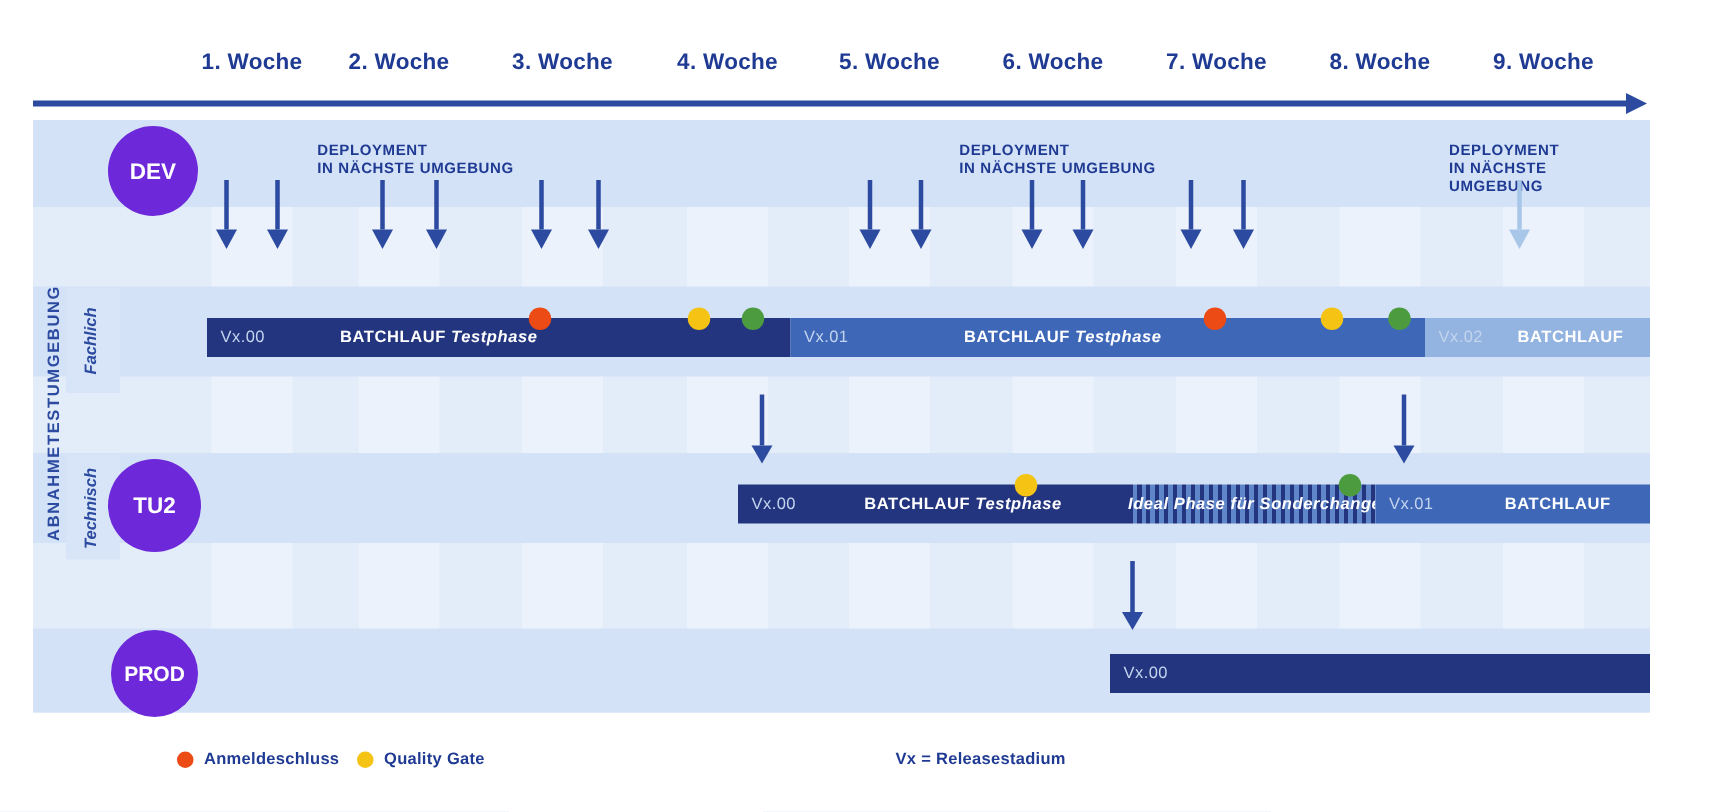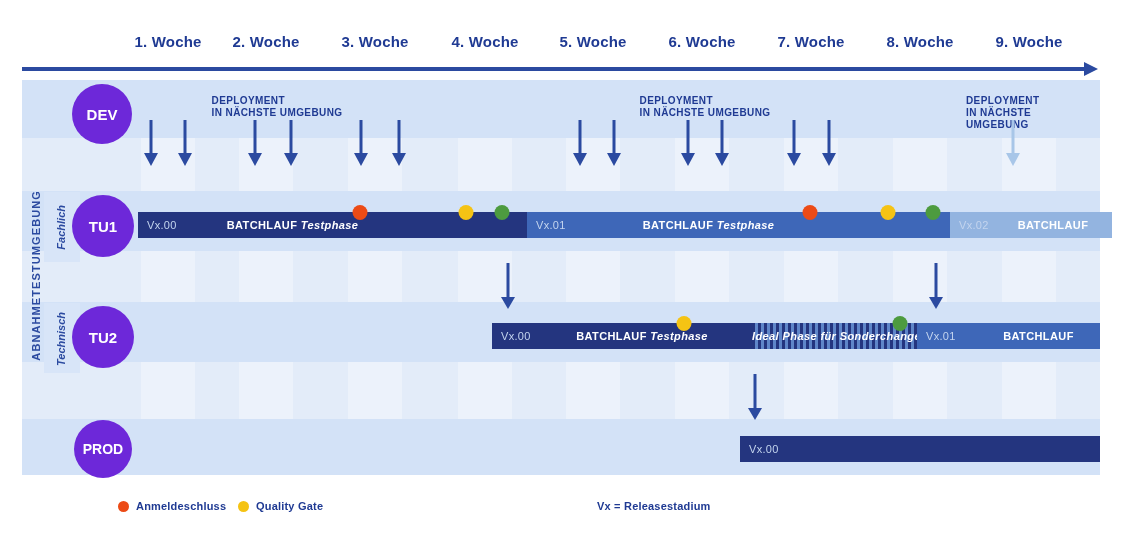--- a/index.html
+++ b/index.html
@@ -279,21 +279,21 @@
 
   <div id="bars-layer">
       <div class="bar bar-dark" style="left: 138px; width: 389px; top: 212px;">
         <span class="bar-ver">Vx.00</span>
         <span class="bar-title" style="transform: translateX(-40px);">BATCHLAUF <span class="it">Testphase</span></span>
       </div>
       <div class="bar bar-mid" style="left: 527px; width: 423px; top: 212px;">
         <span class="bar-ver">Vx.01</span>
         <span class="bar-title" style="transform: translateX(-30px);">BATCHLAUF <span class="it">Testphase</span></span>
       </div>
-      <div class="bar bar-light" style="left: 950px; width: 162px; top: 212px;">
+      <div class="bar bar-light" style="left: 950px; width: 150px; top: 212px;">
         <span class="bar-ver">Vx.02</span>
         <span class="bar-title" style="transform: translateX(22px);">BATCHLAUF</span>
       </div>
       <div class="bar bar-dark" style="left: 492px; width: 260px; top: 323px;">
         <span class="bar-ver">Vx.00</span>
         <span class="bar-title" style="transform: translateX(20px);">BATCHLAUF <span class="it">Testphase</span></span>
       </div>
       <div class="bar bar-striped" style="left: 752px; width: 165px; top: 323px;">
         <span class="bar-title" style="transform: translateX(0px);"><span class="it">Ideal Phase für Sonderchanges</span></span>
       </div>
@@ -313,23 +313,20 @@
       <div class="dot" style="left: 810px; top: 205px; background: rgb(236, 75, 22);"></div>
       <div class="dot" style="left: 888px; top: 205px; background: rgb(245, 195, 20);"></div>
       <div class="dot" style="left: 933px; top: 205px; background: rgb(77, 155, 63);"></div>
       <div class="dot" style="left: 684px; top: 316px; background: rgb(245, 195, 20);"></div>
       <div class="dot" style="left: 900px; top: 316px; background: rgb(77, 155, 63);"></div>
     </div>
 
   <div class="row-circle circle-dev">
     <span>DEV</span>
   </div>
-  <div class="row-circle circle-tu1">
-    <span>TU1</span>
-  </div>
   <div class="row-circle circle-tu2">
     <span>TU2</span>
   </div>
   <div class="row-circle circle-prod">
     <span>PROD</span>
   </div>
 
   <div class="legend" id="legend">
       <div class="legend-item" style="left: 118px;">
         <span class="legend-dot" style="background: rgb(236, 75, 22);"></span>

